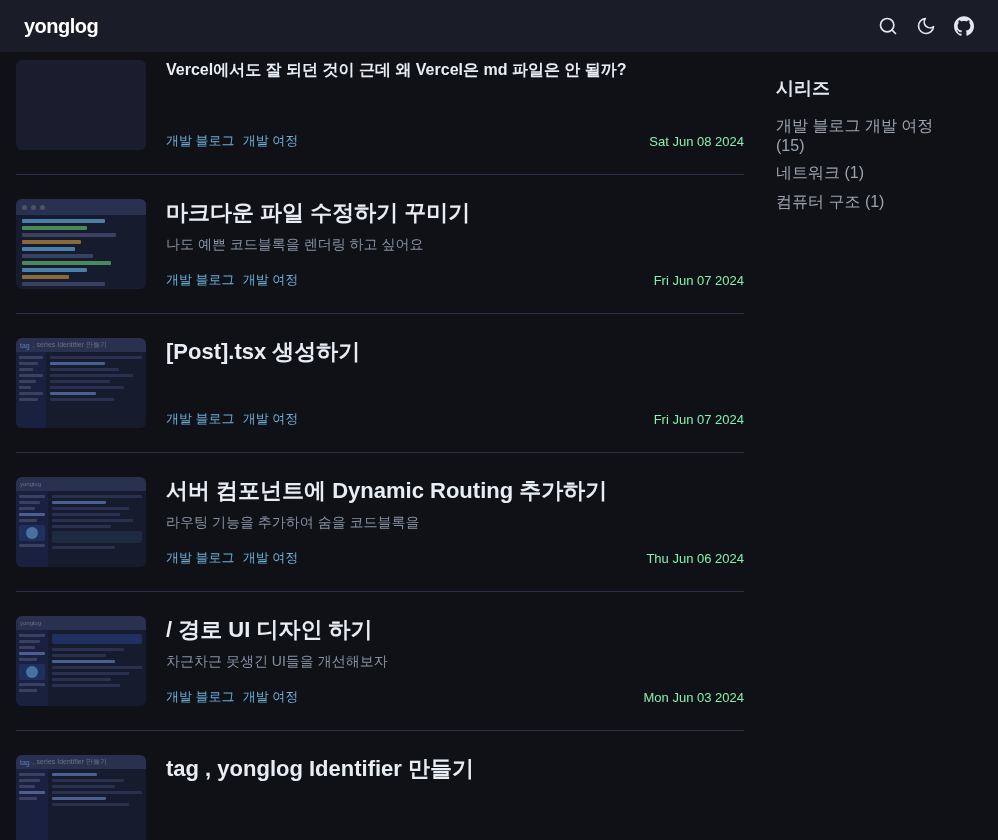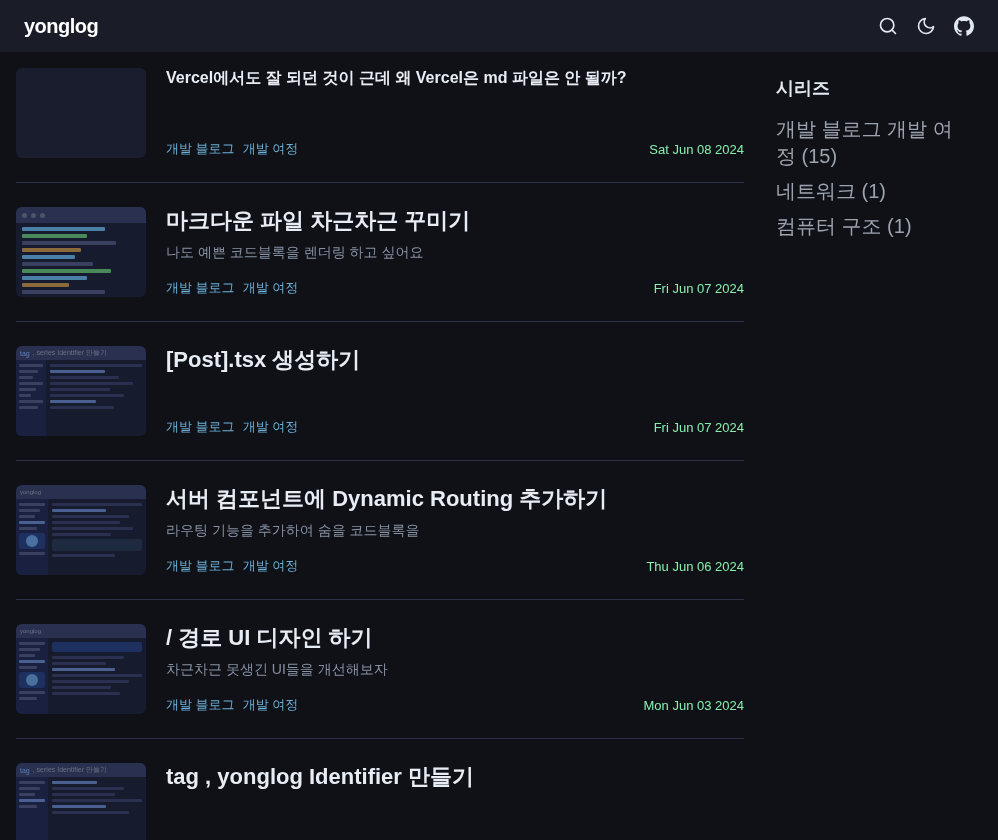--- a/index.html
+++ b/index.html
@@ -134,21 +134,21 @@
       color: #86efac;
     }
     
     .sidebar-title {
       font-size: 18px;
       font-weight: 700;
       color: #e2e8f0;
       margin-bottom: 16px;
     }
     .sidebar-item {
-      font-size: 20px;
+      font-size: 16px;
       color: #9ca3af;
       margin-bottom: 8px;
       cursor: pointer;
     }
 
     
     .thumb-post2 {
       background: #161b2e;
     }
     .thumb-post2 .editor-bar {
@@ -247,21 +247,21 @@
       <svg width="20" height="20" viewBox="0 0 24 24" fill="currentColor">
         <path d="M12 .297c-6.63 0-12 5.373-12 12 0 5.303 3.438 9.8 8.205 11.385.6.113.82-.258.82-.577 0-.285-.01-1.04-.015-2.04-3.338.724-4.042-1.61-4.042-1.61C4.422 18.07 3.633 17.7 3.633 17.7c-1.087-.744.084-.729.084-.729 1.205.084 1.838 1.236 1.838 1.236 1.07 1.835 2.809 1.305 3.495.998.108-.776.417-1.305.76-1.605-2.665-.3-5.466-1.332-5.466-5.93 0-1.31.465-2.38 1.235-3.22-.135-.303-.54-1.523.105-3.176 0 0 1.005-.322 3.3 1.23.96-.267 1.98-.399 3-.405 1.02.006 2.04.138 3 .405 2.28-1.552 3.285-1.23 3.285-1.23.645 1.653.24 2.873.12 3.176.765.84 1.23 1.91 1.23 3.22 0 4.61-2.805 5.625-5.475 5.92.42.36.81 1.096.81 2.22 0 1.606-.015 2.896-.015 3.286 0 .315.21.69.825.57C20.565 22.092 24 17.592 24 12.297c0-6.627-5.373-12-12-12"></path>
       </svg>
     </span>
   </div>
 </header>
 
 <div class="main-layout">
   <div class="content-area">
 
-    <div class="post-item" style="padding-top:16px;">
+    <div class="post-item" style="padding-top:8px;">
       <div class="post-thumbnail thumb-dark">
         <div class="thumb-lines" style="padding:10px;">
           <div class="thumb-line long"></div>
           <div class="thumb-line medium"></div>
           <div class="thumb-line short"></div>
           <div class="thumb-line long"></div>
           <div class="thumb-line medium accent"></div>
           <div class="thumb-line tiny"></div>
           <div class="thumb-line medium"></div>
           <div class="thumb-line long"></div>
@@ -295,21 +295,21 @@
             <div class="code-line cl-blue" style="width:45%"></div>
             <div class="code-line cl-gray" style="width:60%"></div>
             <div class="code-line cl-green" style="width:75%"></div>
             <div class="code-line cl-blue" style="width:55%"></div>
             <div class="code-line cl-orange" style="width:40%"></div>
             <div class="code-line cl-gray" style="width:70%"></div>
           </div>
         </div>
       </div>
       <div class="post-info">
-        <div class="post-title">마크다운 파일 차근차근 꾸미기</div>
+        <div class="post-title">마크다운 파일 수정하기 꾸미기</div>
         <div class="post-description">나도 예쁜 코드블록을 렌더링 하고 싶어요</div>
         <div class="post-meta">
           <div class="post-tags">
             <span class="post-tag">개발 블로그</span>
             <span class="post-tag">개발 여정</span>
           </div>
           <span class="post-date">Fri Jun 07 2024</span>
         </div>
       </div>
     </div>

